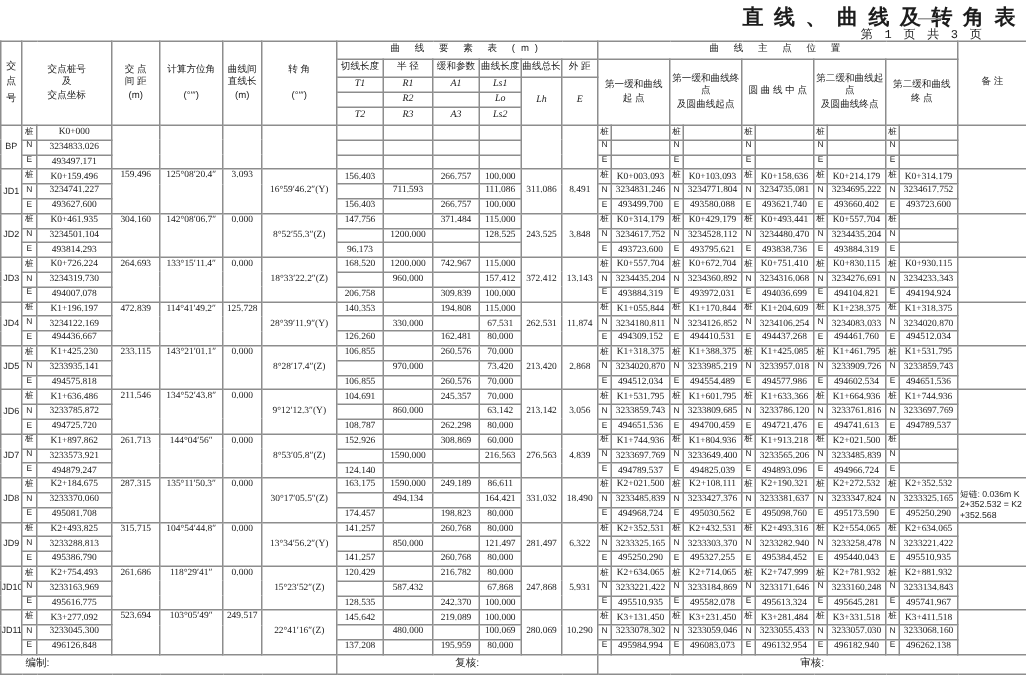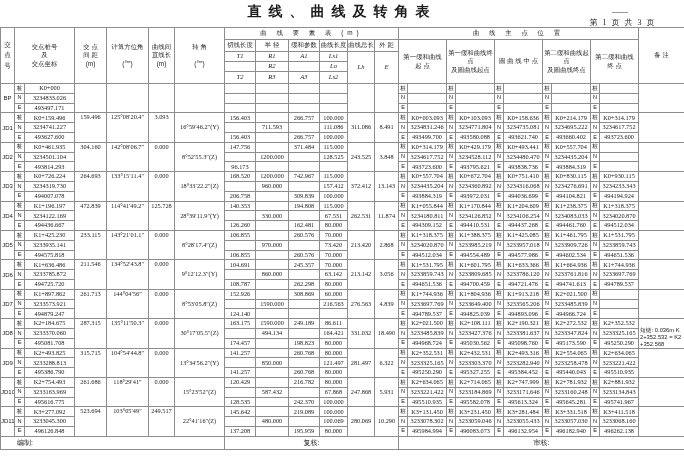--- a/index.html
+++ b/index.html
@@ -1,23 +1,23 @@
 <!DOCTYPE html>
 <html><head>
 <meta charset="utf-8">
 <style>
   *{margin:0;padding:0;box-sizing:border-box}
   html,body{background:#f2f2f2}
   body{width:684px;height:456px;font-family:"Liberation Serif","DejaVu Serif",serif;color:#1c1c1c}
   .page{position:relative;width:684px;height:456px;background:#fff;overflow:hidden}
-  .title{position:absolute;top:3px;left:0;right:0;text-align:center;
+  .title{position:absolute;top:3px;left:0;right:0;text-align:right;
          font-family:"Liberation Sans","DejaVu Sans",sans-serif;
          font-size:14px;font-weight:bold;letter-spacing:7px;white-space:nowrap}
   .pageinfo{position:absolute;top:17px;right:28px;font-size:8px;letter-spacing:1.5px;
-            font-family:Liberation Serif, serif}
+            font-family:Liberation Mono, monospace}
   .corner-mark{position:absolute;top:9px;right:56px;width:16px;height:4px;border-bottom:1px solid #9a9a9a}
   table{position:absolute;top:27px;left:0;width:684px;border-collapse:collapse;table-layout:fixed;background:#fff}
   th,td{border:1px solid #8d8d8d;overflow:hidden;white-space:nowrap;text-align:center;
         vertical-align:middle;padding:0;font-size:6.3px;line-height:1;font-weight:normal}
   thead th{font-family:"Liberation Sans","DejaVu Sans",sans-serif;font-size:6.4px;
            white-space:pre-line;line-height:1.3}
   thead .group{letter-spacing:4px}
   thead .sub{font-family:"Liberation Serif","DejaVu Serif",serif;font-style:italic;font-size:6.6px}
   thead .vtext{white-space:normal;word-break:break-all;line-height:1.6;font-size:6.6px}
   tbody tr{height:9.8px}

